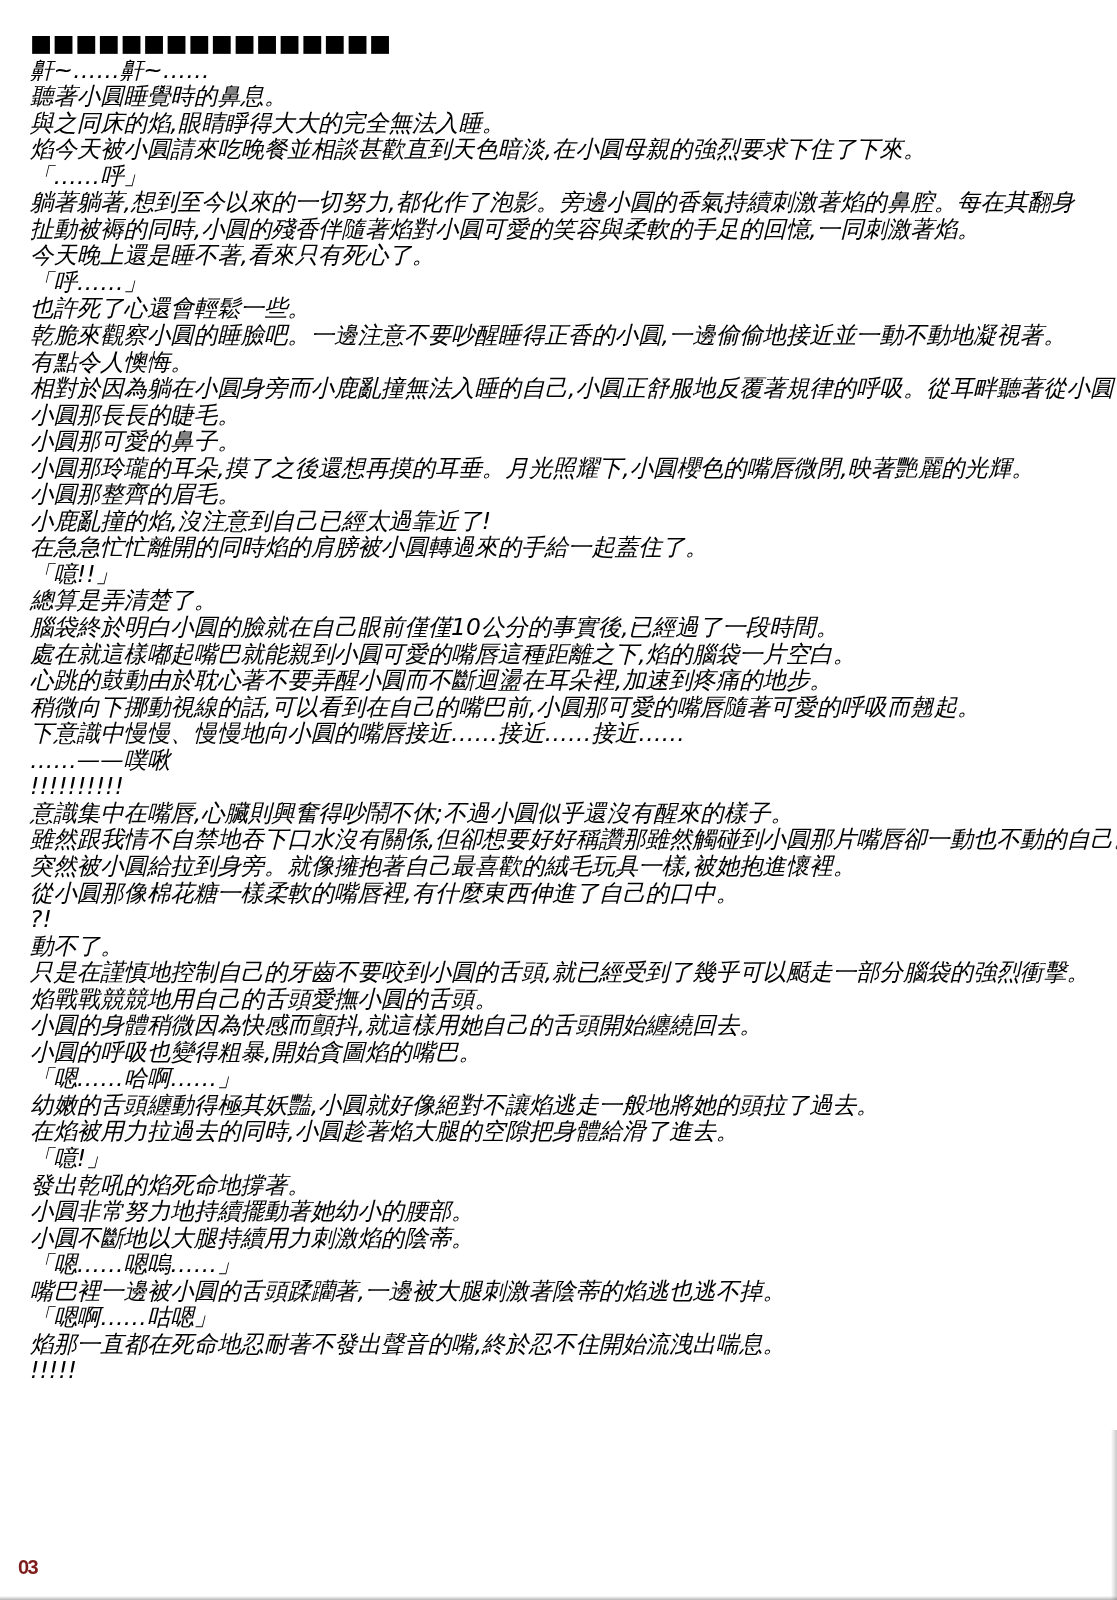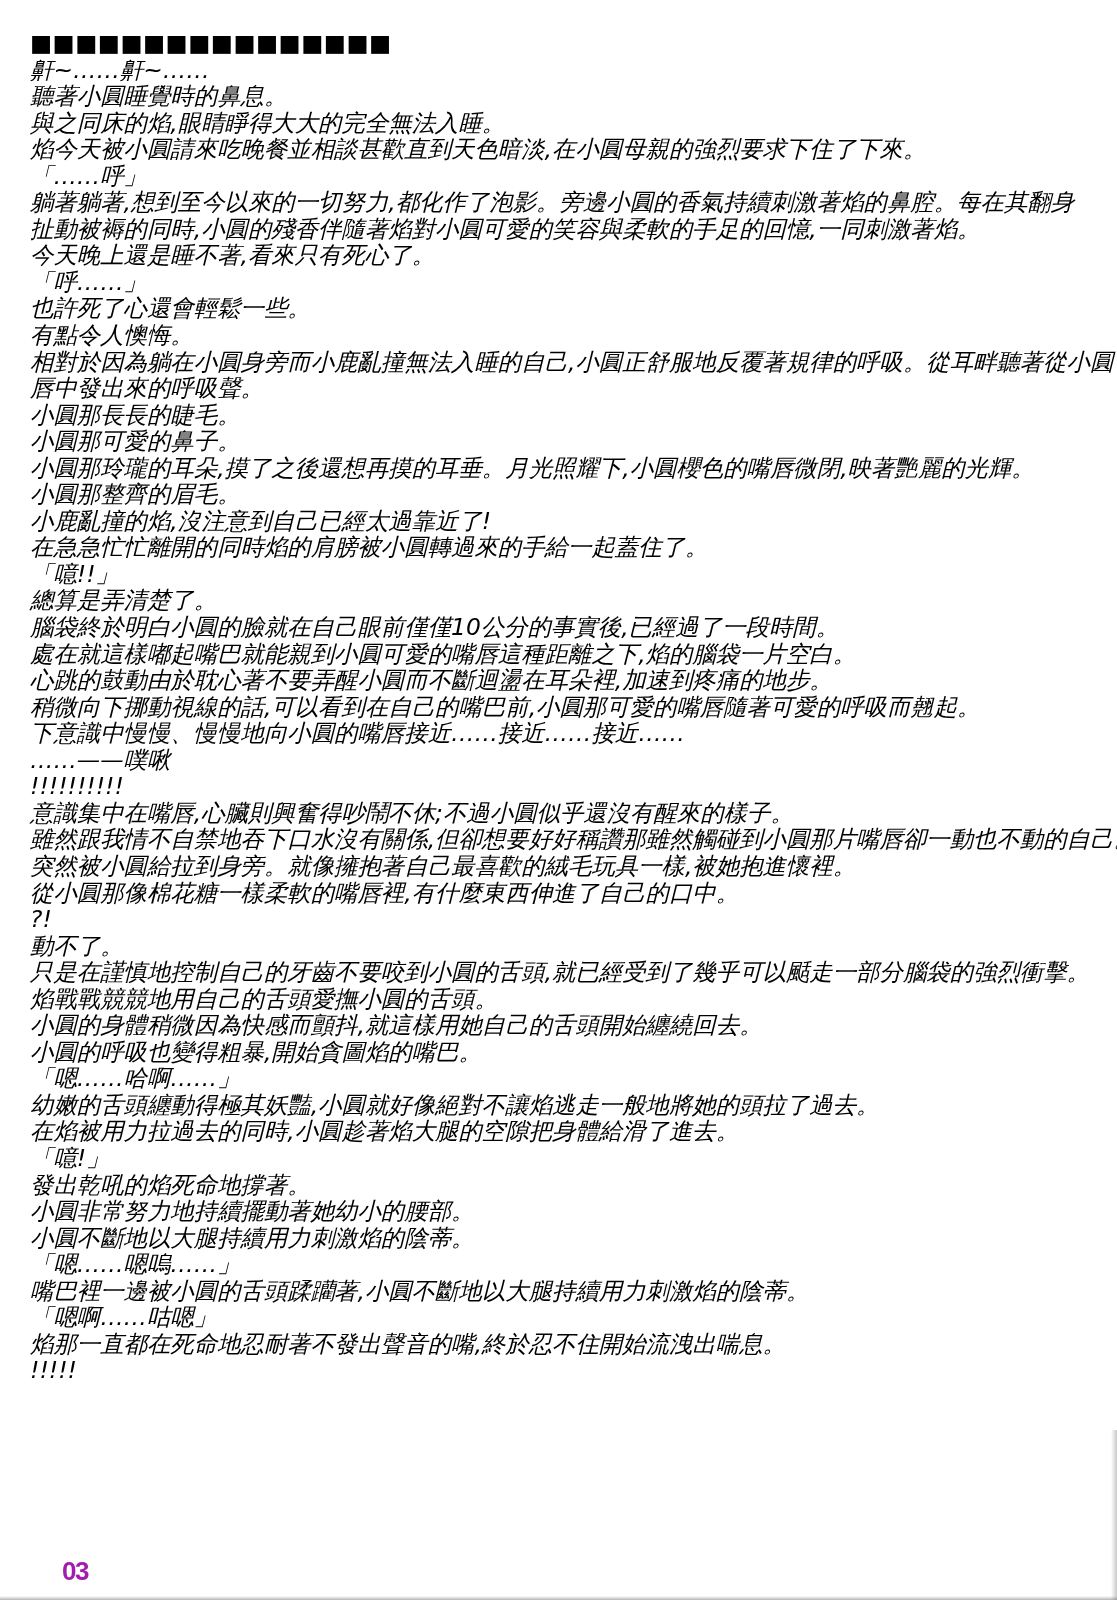--- a/index.html
+++ b/index.html
@@ -38,25 +38,24 @@
   .header-line {
     white-space: nowrap;
     height: 26.55px;
     letter-spacing: 0.5px;
   }
   .page-number {
     position: absolute;
     left: 18px;
     top: 1556px;
     font-family: "Liberation Sans", sans-serif;
-    font-size: 26px;
+    font-size: 20px;
     font-weight: 700;
     letter-spacing: -1.5px;
-    color: #a21caf;
-    margin-left: 44px;
+    color: #7f1d1d;
   }
   
   .scan-edge-bottom {
     position: absolute;
     left: 0;
     right: 0;
     bottom: 0;
     height: 4px;
     background: linear-gradient(to bottom, rgba(0,0,0,0), rgba(90,90,90,0.45));
     pointer-events: none;
@@ -84,23 +83,23 @@
     <div class="line">鼾~……鼾~……</div>
         <div class="line">聽著小圓睡覺時的鼻息。</div>
         <div class="line">與之同床的焰,眼睛睜得大大的完全無法入睡。</div>
         <div class="line">焰今天被小圓請來吃晚餐並相談甚歡直到天色暗淡,在小圓母親的強烈要求下住了下來。</div>
         <div class="line">「……呼」</div>
         <div class="line">躺著躺著,想到至今以來的一切努力,都化作了泡影。旁邊小圓的香氣持續刺激著焰的鼻腔。每在其翻身</div>
         <div class="line">扯動被褥的同時,小圓的殘香伴隨著焰對小圓可愛的笑容與柔軟的手足的回憶,一同刺激著焰。</div>
         <div class="line">今天晚上還是睡不著,看來只有死心了。</div>
         <div class="line">「呼……」</div>
         <div class="line">也許死了心還會輕鬆一些。</div>
+        <div class="line">乾脆來觀察小圓的睡臉吧。一邊注意不要吵醒睡得正香的小圓,一邊偷偷地接近並一動不動地凝視著。</div>
         <div class="line">有點令人懊悔。</div>
         <div class="line">相對於因為躺在小圓身旁而小鹿亂撞無法入睡的自己,小圓正舒服地反覆著規律的呼吸。從耳畔聽著從小圓</div>
-        <div class="line">唇中發出來的呼吸聲。</div>
         <div class="line">小圓那長長的睫毛。</div>
         <div class="line">小圓那可愛的鼻子。</div>
         <div class="line">小圓那玲瓏的耳朵,摸了之後還想再摸的耳垂。月光照耀下,小圓櫻色的嘴唇微閉,映著艷麗的光輝。</div>
         <div class="line">小圓那整齊的眉毛。</div>
         <div class="line">小鹿亂撞的焰,沒注意到自己已經太過靠近了!</div>
         <div class="line">在急急忙忙離開的同時焰的肩膀被小圓轉過來的手給一起蓋住了。</div>
         <div class="line">「噫!!」</div>
         <div class="line">總算是弄清楚了。</div>
         <div class="line">腦袋終於明白小圓的臉就在自己眼前僅僅10公分的事實後,已經過了一段時間。</div>
         <div class="line">處在就這樣嘟起嘴巴就能親到小圓可愛的嘴唇這種距離之下,焰的腦袋一片空白。</div>
@@ -120,21 +119,21 @@
         <div class="line">小圓的身體稍微因為快感而顫抖,就這樣用她自己的舌頭開始纏繞回去。</div>
         <div class="line">小圓的呼吸也變得粗暴,開始貪圖焰的嘴巴。</div>
         <div class="line">「嗯……哈啊……」</div>
         <div class="line">幼嫩的舌頭纏動得極其妖豔,小圓就好像絕對不讓焰逃走一般地將她的頭拉了過去。</div>
         <div class="line">在焰被用力拉過去的同時,小圓趁著焰大腿的空隙把身體給滑了進去。</div>
         <div class="line">「噫!」</div>
         <div class="line">發出乾吼的焰死命地撐著。</div>
         <div class="line">小圓非常努力地持續擺動著她幼小的腰部。</div>
         <div class="line">小圓不斷地以大腿持續用力刺激焰的陰蒂。</div>
         <div class="line">「嗯……嗯嗚……」</div>
-        <div class="line">嘴巴裡一邊被小圓的舌頭蹂躪著,小圓不斷地以大腿持續用力刺激焰的陰蒂。</div>
+        <div class="line">嘴巴裡一邊被小圓的舌頭蹂躪著,一邊被大腿刺激著陰蒂的焰逃也逃不掉。</div>
         <div class="line">「嗯啊……咕嗯」</div>
         <div class="line">焰那一直都在死命地忍耐著不發出聲音的嘴,終於忍不住開始流洩出喘息。</div>
         <div class="line">!!!!!</div>
       </div>
   </div>
 
   <div class="page-number">03</div>
 
   <div class="scan-edge-bottom"></div>
   <div class="scan-edge-right"></div>

